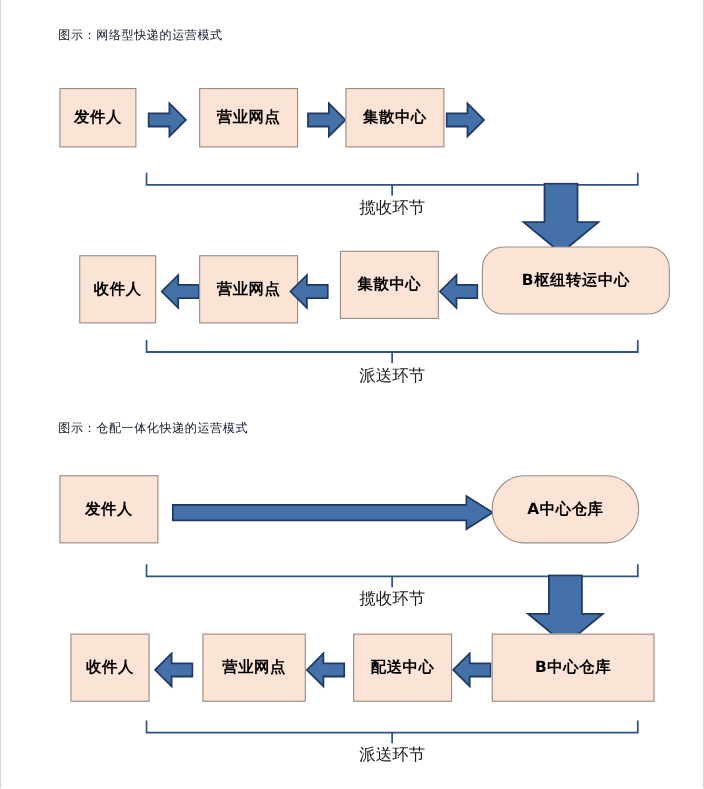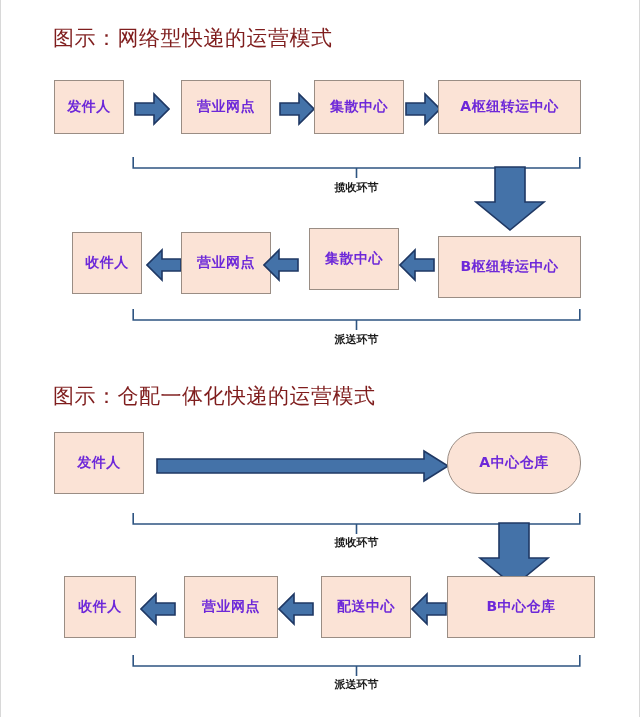--- a/index.html
+++ b/index.html
@@ -18,38 +18,38 @@
     background: #ffffff;
     overflow: hidden;
     border-left: 1px solid #d8d8d8;
     border-right: 1px solid #d8d8d8;
     box-sizing: border-box;
   }
 
   
   .diagram-title {
     position: absolute;
-    font-size: 21px;
-    color: #7f1d1d;
+    font-size: 11px;
+    color: #0f172a;
     font-weight: 400;
     letter-spacing: 0.5px;
     white-space: nowrap;
     font-family: "DejaVu Sans", "Liberation Sans", sans-serif;
   }
 
   
   .node {
     position: absolute;
     background: #fbe3d6;
     border: 1px solid #9a8d84;
     box-sizing: border-box;
     display: flex;
     align-items: center;
     justify-content: center;
-    color: #6d28d9;
+    color: #000000;
     font-size: 14px;
     font-weight: bold;
     letter-spacing: 0.5px;
     white-space: nowrap;
     font-family: "DejaVu Sans", "Liberation Sans", sans-serif;
   }
 
   
   .arrow-small {
     position: absolute;
@@ -75,23 +75,23 @@
 
   
   .bracket {
     position: absolute;
     height: 22px;
   }
   .bracket svg { display: block; width: 100%; height: 100%; }
 
   .bracket-label {
     position: absolute;
-    font-size: 11px;
+    font-size: 15px;
     color: #1a1a1a;
-    font-weight: 700;
+    font-weight: 400;
     white-space: nowrap;
     text-align: center;
     font-family: "DejaVu Sans", "Liberation Sans", sans-serif;
   }
 </style>
 </head>
 <body>
 
 <div id="page">
 
@@ -114,21 +114,20 @@
   </div>
 
   <div class="node" style="left:313px; top:80px; width:90px; height:54px;">集散中心</div>
 
   <div class="arrow-small" style="left:404px; top:92px;">
     <svg viewBox="0 0 36 34" preserveAspectRatio="none">
       <polygon points="1,11 20,11 20,2 35,17 20,32 20,23 1,23" fill="#4472a8" stroke="#1f3864" stroke-width="1.6"></polygon>
     </svg>
   </div>
 
-  <div class="node" style="left:437px; top:80px; width:143px; height:54px;">A枢纽转运中心</div>
 
   <div class="bracket" style="left:131px; top:156px; width:449px;">
     <svg viewBox="0 0 449 22" preserveAspectRatio="none">
       <path d="M1.2,1 L1.2,12 L447.8,12 L447.8,1" fill="none" stroke="#2e5481" stroke-width="1.6"></path>
       <path d="M224.5,12 L224.5,22" fill="none" stroke="#2e5481" stroke-width="1.6"></path>
     </svg>
   </div>
   <div class="bracket-label" style="left:131px; top:180px; width:449px;">揽收环节</div>
 
   <div class="arrow-down" style="left:472px; top:166px;">
@@ -154,21 +153,21 @@
   </div>
 
   <div class="node" style="left:308px; top:228px; width:90px; height:62px;">集散中心</div>
 
   <div class="arrow-small" style="left:398px; top:248px;">
     <svg viewBox="0 0 36 34" preserveAspectRatio="none">
       <polygon points="35,11 16,11 16,2 1,17 16,32 16,23 35,23" fill="#4472a8" stroke="#1f3864" stroke-width="1.6"></polygon>
     </svg>
   </div>
 
-  <div class="node" style="left:437px; top:236px; width:143px; height:62px;">B枢纽转运中心</div>
+  <div class="node" style="left:437px; top:224px; width:171px; height:62px;border-radius:20px;">B枢纽转运中心</div>
 
   <div class="bracket" style="left:131px; top:308px; width:449px;">
     <svg viewBox="0 0 449 22" preserveAspectRatio="none">
       <path d="M1.2,1 L1.2,12 L447.8,12 L447.8,1" fill="none" stroke="#2e5481" stroke-width="1.6"></path>
       <path d="M224.5,12 L224.5,22" fill="none" stroke="#2e5481" stroke-width="1.6"></path>
     </svg>
   </div>
   <div class="bracket-label" style="left:131px; top:332px; width:449px;">派送环节</div>
 
   <div class="diagram-title" style="left:52px; top:382px;font-family:Liberation Mono, monospace;">图示：仓配一体化快递的运营模式</div>

